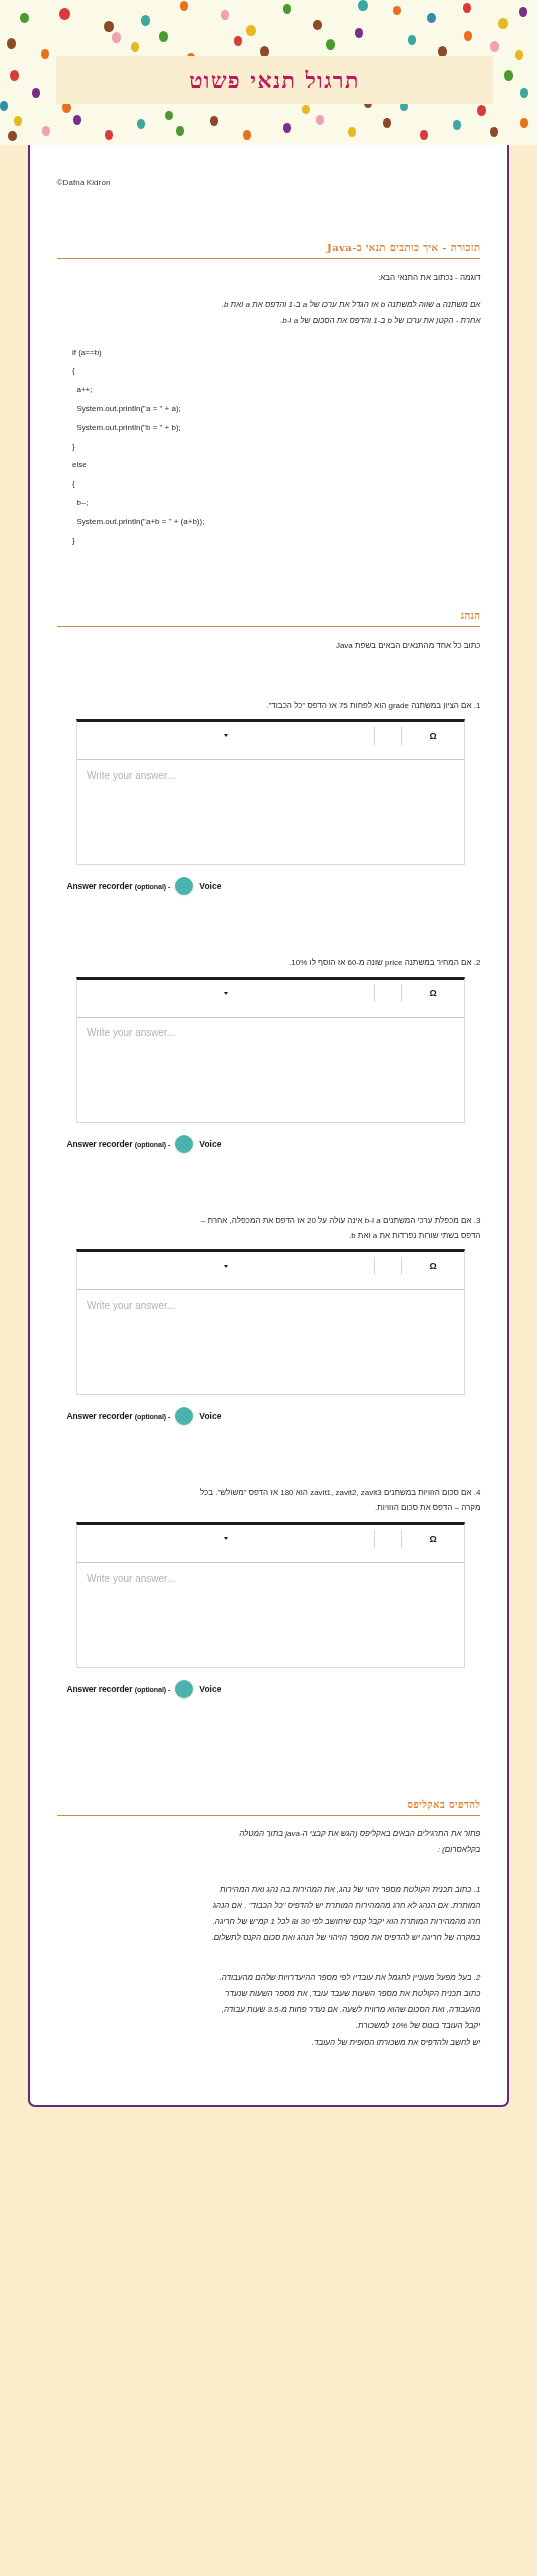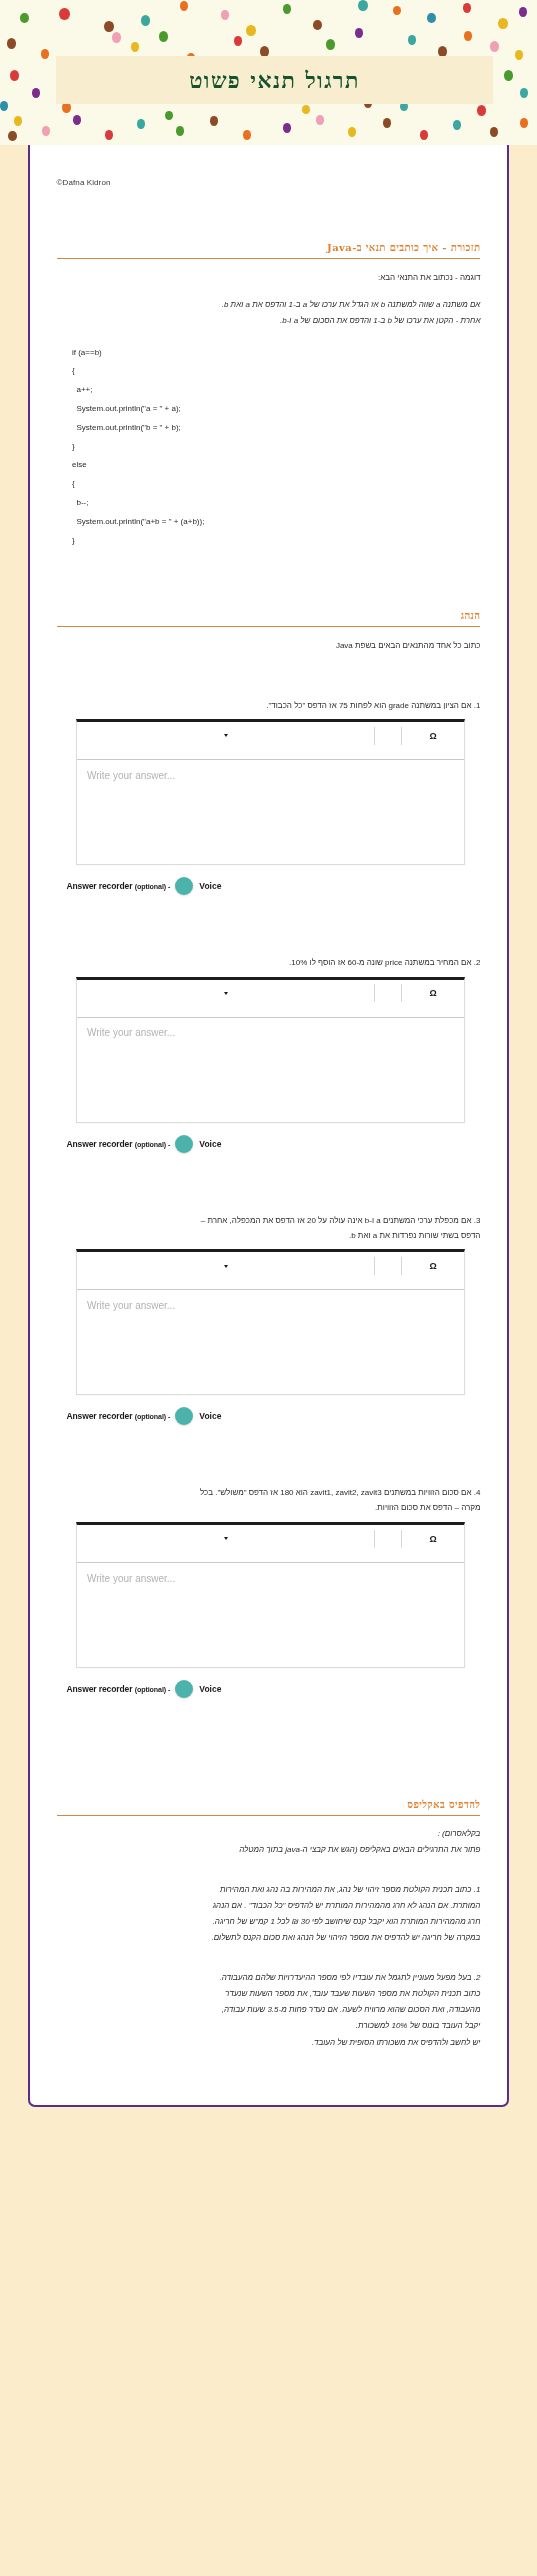--- a/index.html
+++ b/index.html
@@ -33,21 +33,21 @@
     background: #f8eecf;
     display: flex;
     align-items: center;
     justify-content: center;
   }
   .title-plate .title-text {
     font-family: "DejaVu Serif", "Liberation Serif", serif;
     font-size: 22px;
     font-weight: 700;
     letter-spacing: 1.4px;
-    color: #14532d;
+    color: #be185d;
     direction: rtl;
     white-space: nowrap;
   }
 
   
   .sheet-wrap {
     padding: 0 28px 26.6px 28px;
     background: #fbeccb;
   }
   .sheet {
@@ -399,22 +399,22 @@
             <span class="rec-voice">Voice</span>
           </div>
           <div class="gap-xl"></div>
         </div>
       </div>
 
   <div class="gap-lg"></div>
 
   <h2 class="sec-head">להדפיס באקליפס</h2>
   <div class="sec-rule"></div>
+  <p class="p tight">פתור את התרגילים הבאים באקליפס (הגש את קבצי ה-java בתוך המטלה</p>
   <p class="p tight">בקלאסרום) :</p>
-  <p class="p tight">פתור את התרגילים הבאים באקליפס (הגש את קבצי ה-java בתוך המטלה</p>
 
   <div class="gap-md"></div>
 
   <div id="eclipse-items">
         <div>
           <p class="p tight">1. כתוב תכנית הקולטת מספר זיהוי של נהג, את המהירות בה נהג ואת המהירות</p>
           <p class="p tight">המותרת. אם הנהג לא חרג מהמהירות המותרת יש להדפיס "כל הכבוד" . אם הנהג</p>
           <p class="p tight">חרג מהמהירות המותרת הוא יקבל קנס שיחושב לפי 30 ₪ לכל 1 קמ"ש של חריגה.</p>
           <p class="p tight">במקרה של חריגה יש להדפיס את מספר הזיהוי של הנהג ואת סכום הקנס לתשלום.</p>
           <div class="gap-md"></div>

